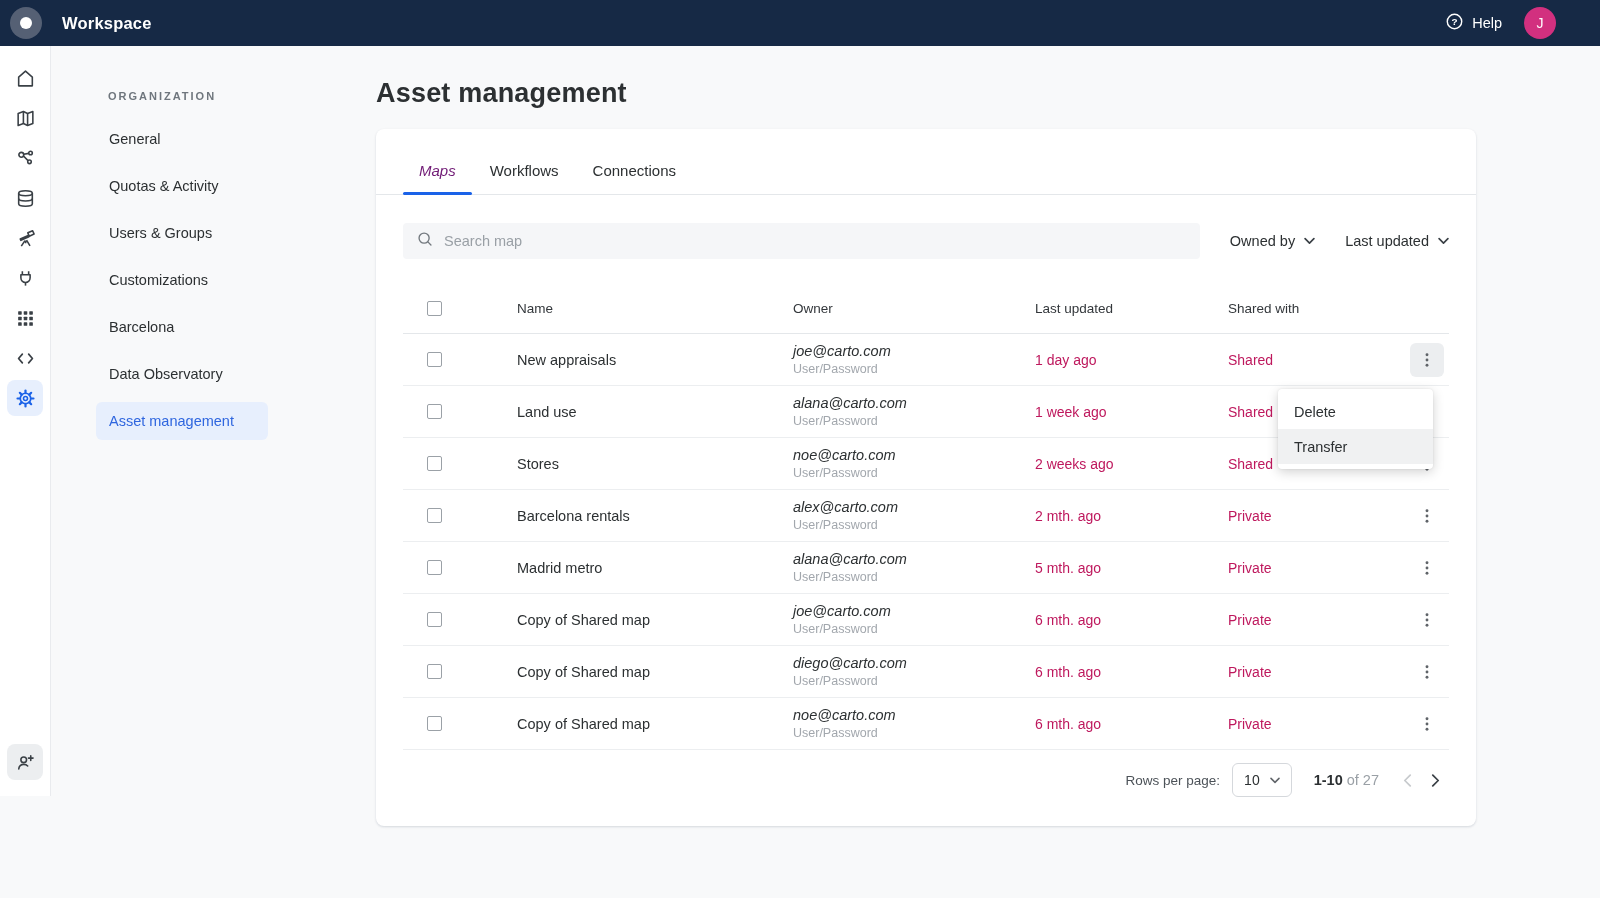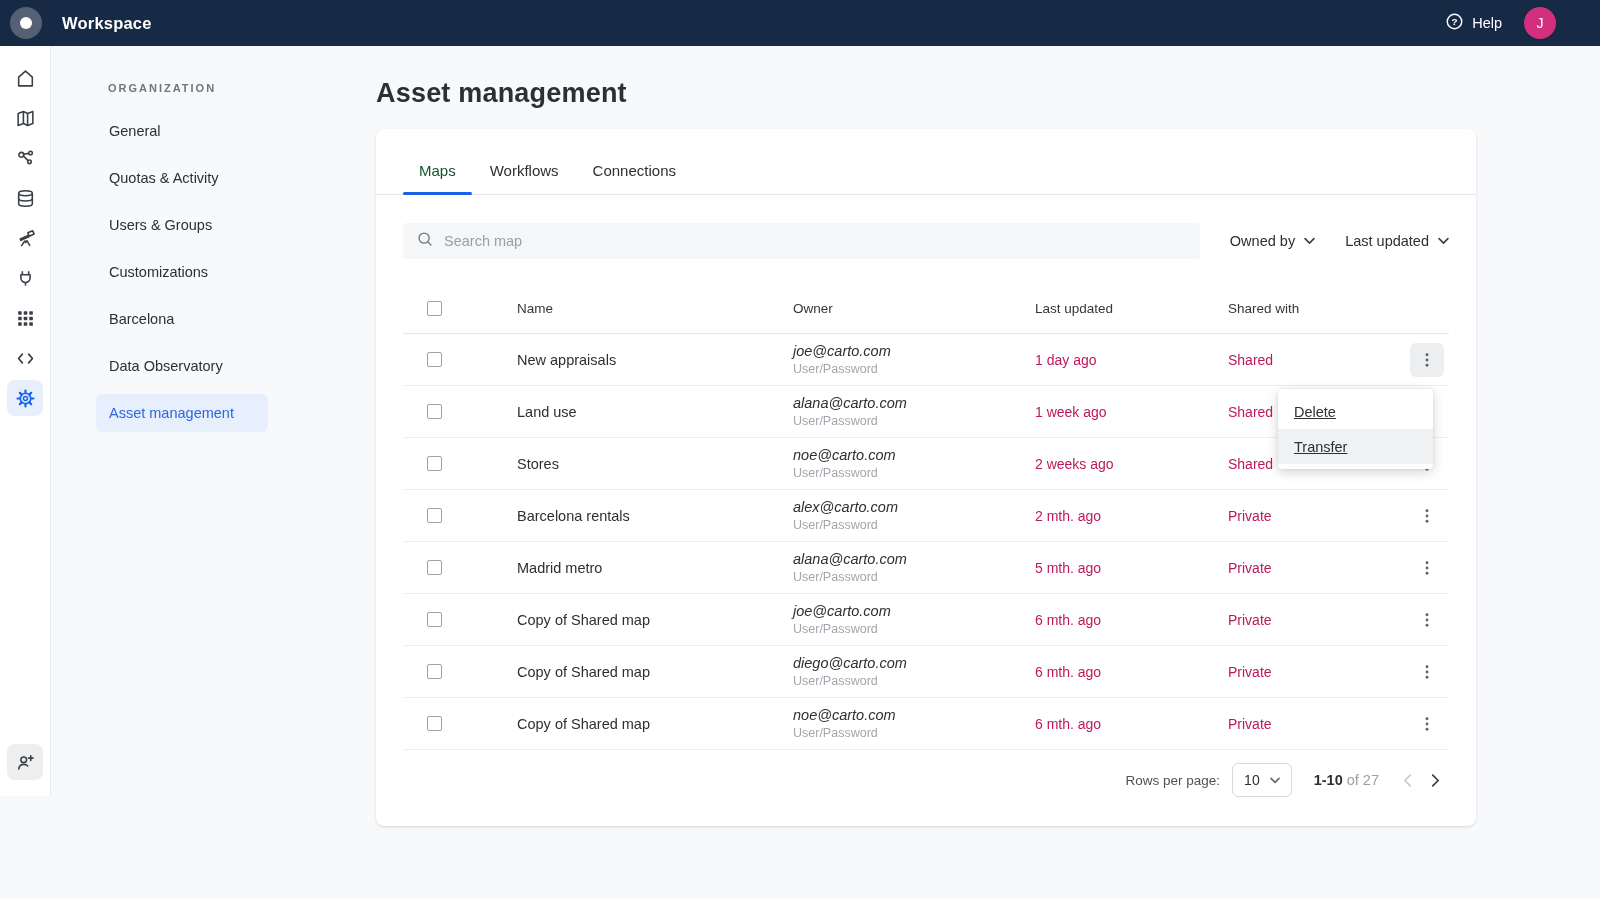--- a/index.html
+++ b/index.html
@@ -23,34 +23,34 @@
   .rail { width:51px; flex:0 0 51px; background:#fff; border-right:1px solid #e9ebee; display:flex; flex-direction:column; align-items:center; padding:14px 0 16px; }
   .rail-top { display:flex; flex-direction:column; align-items:center; gap:4px; }
   .rail-btn { width:36px; height:36px; border-radius:8px; display:flex; align-items:center; justify-content:center; cursor:pointer; background:transparent; border:none; }
   .rail-btn.active { background:#e7effd; }
   .rail-btn.boxed { background:#eceef0; border-radius:8px; }
   .rail-spacer { flex:1; }
   .rail svg { display:block; }
 
   
   .sidebar { width:310px; flex:0 0 310px; padding:28px 0 0 45px; }
-  .sidebar-section { font-size:11px; font-weight:600; letter-spacing:2px; color:#6f767d; margin:8px 0 18px 12px; }
+  .sidebar-section { font-size:11px; font-weight:600; letter-spacing:2px; color:#6f767d; margin:16px 0 18px 12px; }
   .side-item { display:block; width:172px; padding:11px 14px 11px 13px; border-radius:6px; font-size:14.5px; color:#2c3032; margin-bottom:9px; cursor:pointer; white-space:nowrap; }
   .side-item.is-active { background:#e7effd; color:#2f66df; }
 
   
   .main { flex:1; padding:32px 0 0 15px; min-width:0; }
   .page-title { font-size:27px; font-weight:700; color:#2c3032; letter-spacing:.2px; margin-bottom:20px; }
 
   .card { width:1100px; height:697px; background:#fff; border-radius:8px; box-shadow:0 1px 3px rgba(22,41,69,.10), 0 1px 2px rgba(22,41,69,.06); position:relative; }
 
   
   .tabs { display:flex; align-items:flex-end; height:66px; padding:0 27px; border-bottom:1px solid #e4e7ea; }
   .tab { padding:0 16px 15px; margin-right:2px; font-size:15px; font-weight:500; color:#2c3032; cursor:pointer; position:relative; background:none; border:none; font-family:inherit; }
-  .tab.is-active { color:#14532d; }
+  .tab.is-active { color:#701a75;font-style:italic; }
   .tab.is-active::after { content:""; position:absolute; left:0; right:0; bottom:-1px; height:3px; background:#1a62e8; border-radius:2px; }
 
   
   .toolbar { display:flex; align-items:center; margin:28px 27px 0; }
   .search { flex:1; height:36px; background:#f5f6f8; border-radius:4px; display:flex; align-items:center; padding:0 13px; }
   .search input { border:none; outline:none; background:transparent; flex:1; margin-left:10px; font-size:14.5px; font-family:inherit; color:#2c3032; }
   .search input::placeholder { color:#9aa0a6; }
   .filter { display:flex; align-items:center; gap:9px; margin-left:30px; font-size:14.5px; font-weight:500; color:#2c3032; background:none; border:none; font-family:inherit; cursor:pointer; white-space:nowrap; }
 
   
@@ -63,21 +63,21 @@
   .cell-name { font-size:14.5px; color:#2c3032; }
   .cell-owner .email { font-size:14.5px; color:#2c3032; line-height:19px;font-style:italic; }
   .cell-owner .auth { font-size:12.5px; color:#a2a7ad; line-height:16px; }
   .cell-updated, .cell-shared { font-size:14px; color:#be185d; }
   .cell-actions { display:flex; justify-content:center; }
   .kebab { width:34px; height:34px; border:none; background:transparent; border-radius:6px; display:flex; align-items:center; justify-content:center; cursor:pointer; }
   .kebab.kebab-active { background:#eceef0; }
 
   
   .context-menu { position:absolute; top:260px; right:43px; width:155px; background:#fff; border-radius:4px; box-shadow:0 3px 12px rgba(0,0,0,.18), 0 0 2px rgba(0,0,0,.10); padding:5px 0; z-index:9; }
-  .menu-item { height:35px; display:flex; align-items:center; padding:0 16px; font-size:14.5px; color:#2c3032; cursor:pointer;text-decoration:underline; }
+  .menu-item { height:35px; display:flex; align-items:center; padding:0 16px; font-size:14.5px; color:#2c3032; cursor:pointer; }
   .menu-item.is-hover { background:#f0f1f2; }
 
   
   .pagination { display:flex; justify-content:flex-end; align-items:center; padding:13px 27px 0; }
   .rpp-label { font-size:13.5px; color:#4c5258; }
   .rpp-select { display:flex; align-items:center; gap:10px; border:1px solid #d5d8dc; border-radius:6px; height:34px; padding:0 11px; margin-left:12px; font-size:14px; color:#2c3032; background:#fff; cursor:pointer; font-family:inherit; }
   .range { margin-left:22px; font-size:14.5px; }
   .range b { font-weight:700; color:#2c3032; }
   .range span { color:#9aa0a6; }
   .page-btn { border:none; background:none; cursor:pointer; display:flex; align-items:center; justify-content:center; width:28px; height:28px; }

